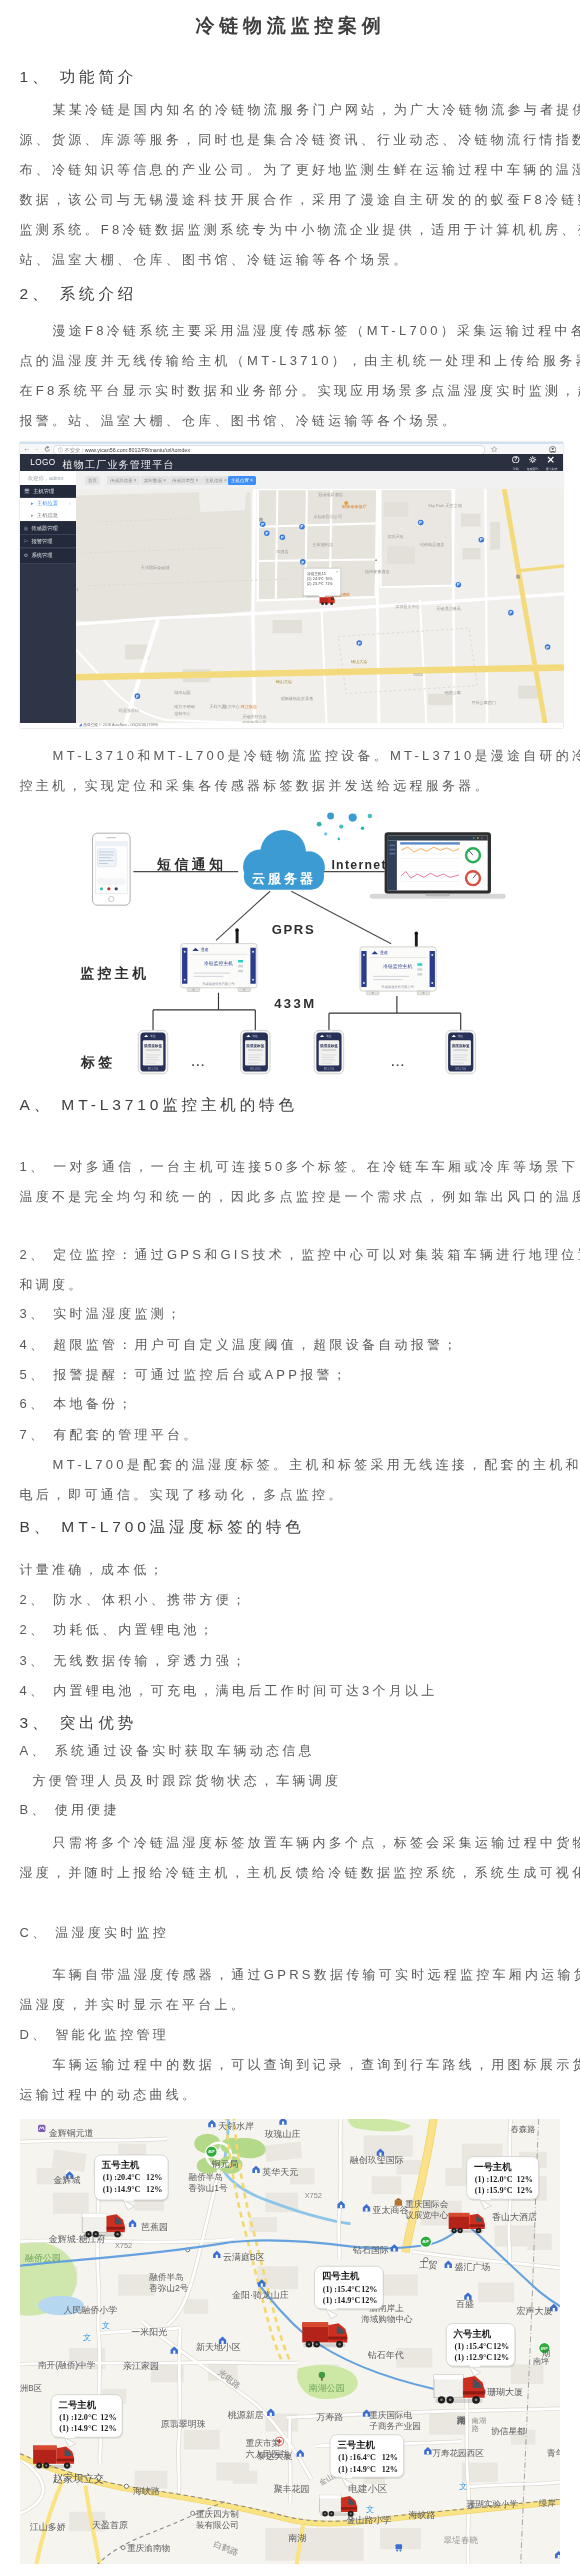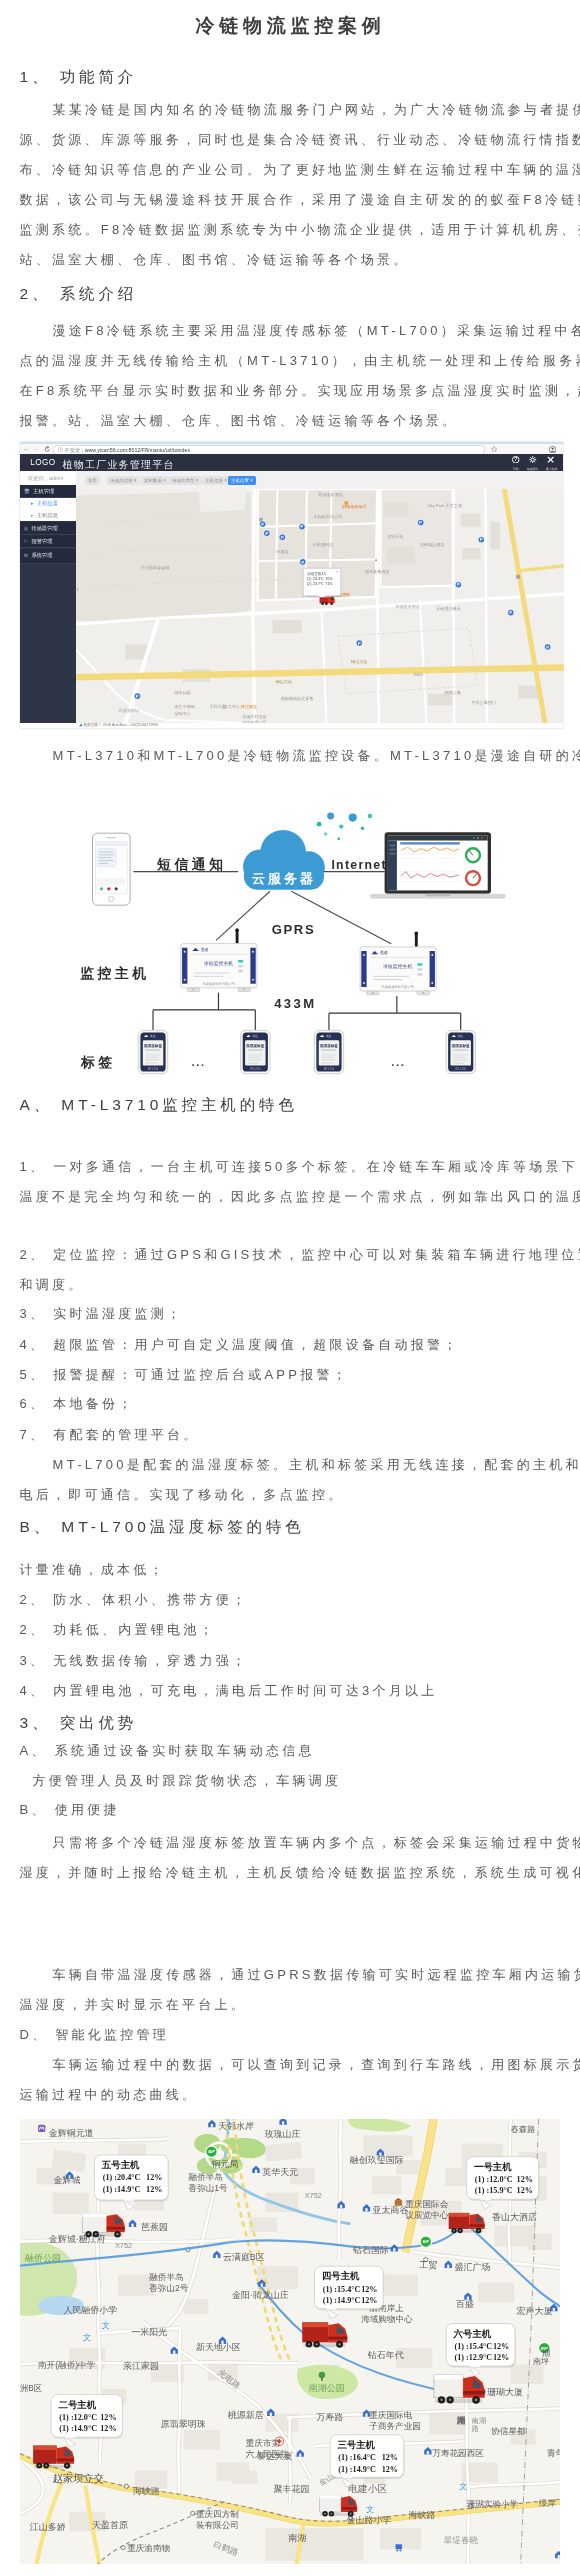--- a/index.html
+++ b/index.html
@@ -221,20 +221,21 @@
    <circle cx="4" cy="11.5" r="1.8" fill="#222"></circle>
           <circle cx="9" cy="11.5" r="1.8" fill="#222"></circle>
           <circle cx="16" cy="11.5" r="1.8" fill="#222"></circle>
   </svg>
  </div>
  <div class="attrib"><span style="color:#3a6fd8">◢</span> 画像空眼 © 2018 AutoNavi - GS(2018)1799号</div>
  <div class="collapse">‹</div>
 </div>
 <div class="p" style="top:741px">
 <div class="ln j ind">MT-L3710和MT-L700是冷链物流监控设备。MT-L3710是漫途自研的冷链监</div>
+<div class="ln">控主机，实现定位和采集各传感器标签数据并发送给远程服务器。</div>
 </div>
 <svg id="diagram" width="581" height="299" viewBox="0 0 710 365" style="position:absolute;left:0;top:806px">
 <defs>
 <g id="host">
  <rect x="67" y="-12" width="3.5" height="16" rx="1.5" fill="#1c1c1c"></rect>
  <circle cx="68.7" cy="-12.5" r="2.2" fill="#111"></circle>
  <rect x="0" y="4" width="93" height="54" rx="3" fill="#fbfbfa" stroke="#c8c8c4" stroke-width="1"></rect>
  <rect x="1.5" y="9" width="6.5" height="44" fill="#2b3c8c"></rect>
  <rect x="85" y="9" width="6.5" height="44" fill="#2b3c8c"></rect>
  <circle cx="4.7" cy="14" r="1.2" fill="#e8e8e8"></circle>
@@ -413,20 +414,23 @@
 <div class="p" style="top:1766px">
       <div class="ln ind2">方便管理人员及时跟踪货物状态，车辆调度</div>
     </div>
 <div class="p" style="top:1795px">
       <div class="ln">B、 使用便捷</div>
     </div>
 <div class="p" style="top:1828px">
 <div class="ln j ind">只需将多个冷链温湿度标签放置车辆内多个点，标签会采集运输过程中货物的温</div>
 <div class="ln j">湿度，并随时上报给冷链主机，主机反馈给冷链数据监控系统，系统生成可视化图</div>
 </div>
+<div class="p" style="top:1918px">
+      <div class="ln">C、 温湿度实时监控</div>
+    </div>
 <div class="p" style="top:1960px">
 <div class="ln j ind">车辆自带温湿度传感器，通过GPRS数据传输可实时远程监控车厢内运输货物的</div>
 <div class="ln">温湿度，并实时显示在平台上。</div>
 </div>
 <div class="p" style="top:2020px">
       <div class="ln">D、 智能化监控管理</div>
     </div>
 <div class="p" style="top:2050px">
 <div class="ln j ind">车辆运输过程中的数据，可以查询到记录，查询到行车路线，用图标展示货物在</div>
 <div class="ln">运输过程中的动态曲线。</div>

